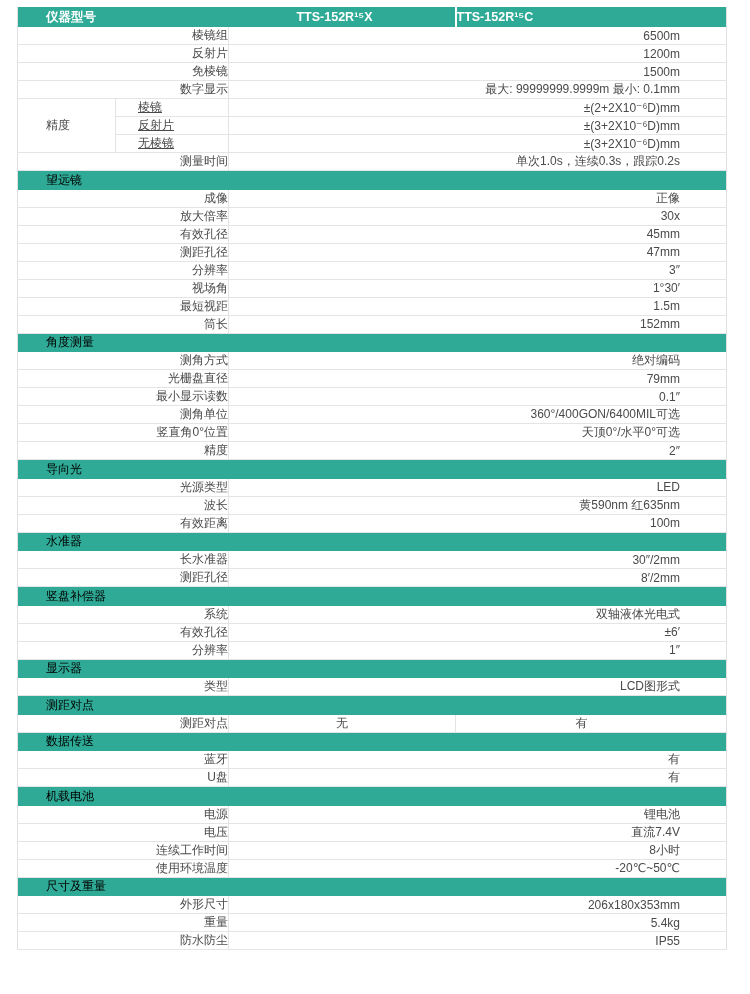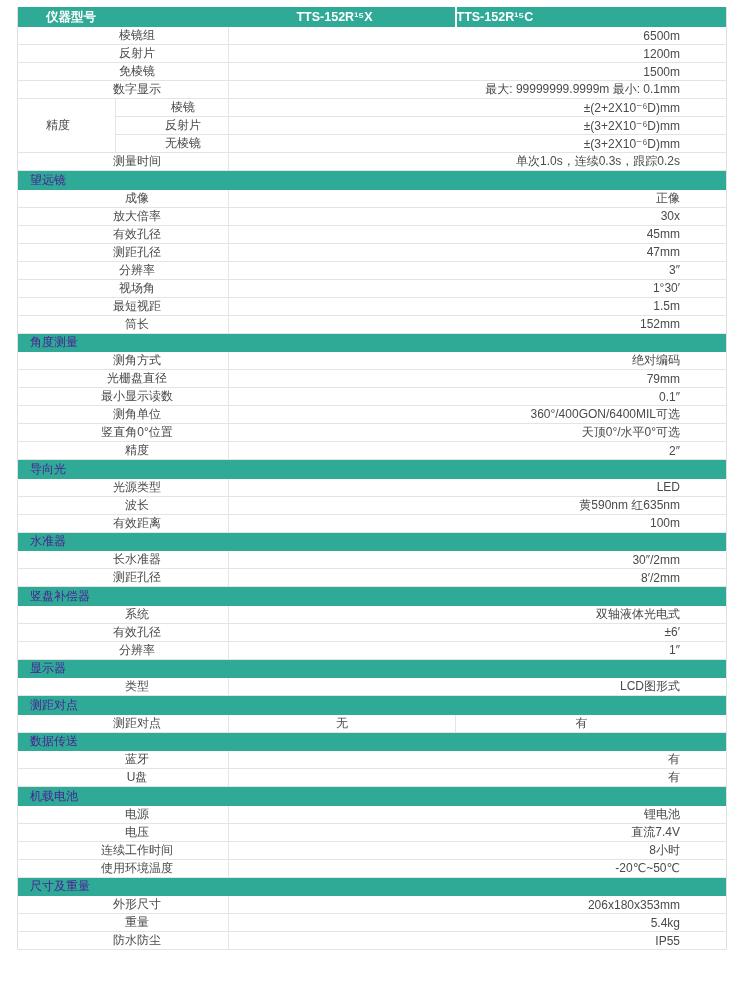--- a/index.html
+++ b/index.html
@@ -19,28 +19,28 @@
   col.c-a{width:98px;}col.c-b{width:113px;}col.c-x{width:227px;}col.c-c{width:271px;}
   thead tr{height:20px;}
   thead th{
     background:#2faa96;color:#ffffff;font-weight:bold;font-size:12.5px;
     padding:0;white-space:nowrap;
   }
   th.h-label{text-align:left;padding-left:28px;}
   th.h-model-x{padding-right:14px;}
   th.h-model-c{text-align:left;border-left:2px solid #ffffff;}
   td{padding:0;border-bottom:1px solid #e4e4e4;white-space:nowrap;overflow:hidden;}
-  td.label-cell{text-align:center;padding-left:28px;border-right:1px solid #e4e4e4;}
+  td.label-cell{text-align:right;padding-left:28px;border-right:1px solid #e4e4e4;}
   td.group-cell{text-align:left;padding-left:28px;border-right:1px solid #e4e4e4;}
-  td.sublabel-cell{text-align:center;padding-left:22px;border-right:1px solid #e4e4e4;}
+  td.sublabel-cell{text-align:left;padding-left:22px;border-right:1px solid #e4e4e4;text-decoration:underline;}
   td.value-full{text-align:right;padding-right:46px;}
   td.value-col2{text-align:center;}
   td.value-col3{text-align:center;padding-right:19px;border-left:1px solid #e4e4e4;}
   td.section-cell{
-    background:#2faa96;color:#4c1d95;text-align:left;padding-left:12px;
+    background:#2faa96;color:#000000;text-align:left;padding-left:28px;
     border-bottom:none;border-right:none;font-size:12px;
   }
   tr.section-row{height:19px;}
 </style>
 </head>
 <body>
 
 <div class="page">
   <table class="spec">
     <colgroup>

